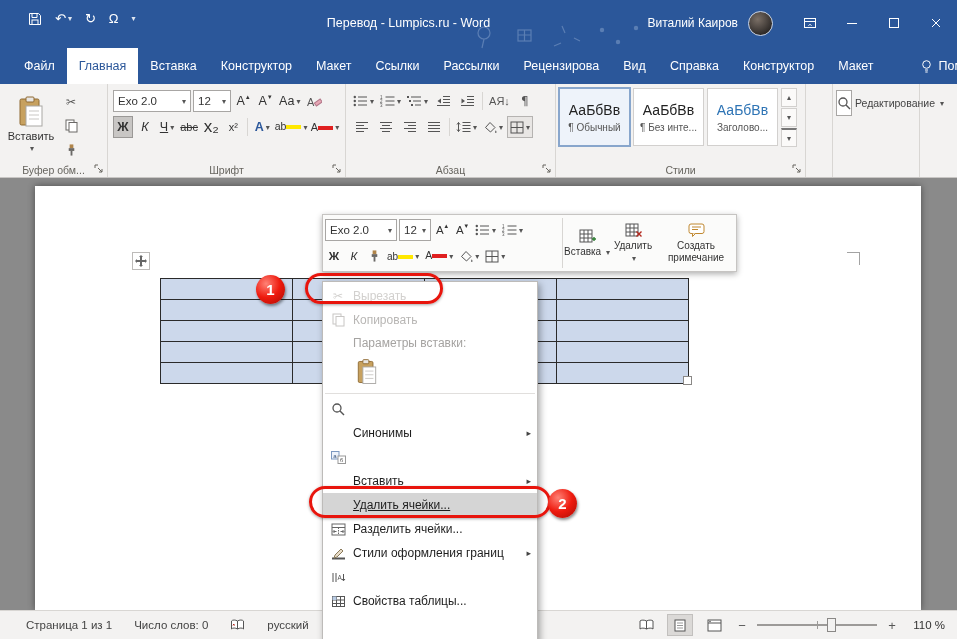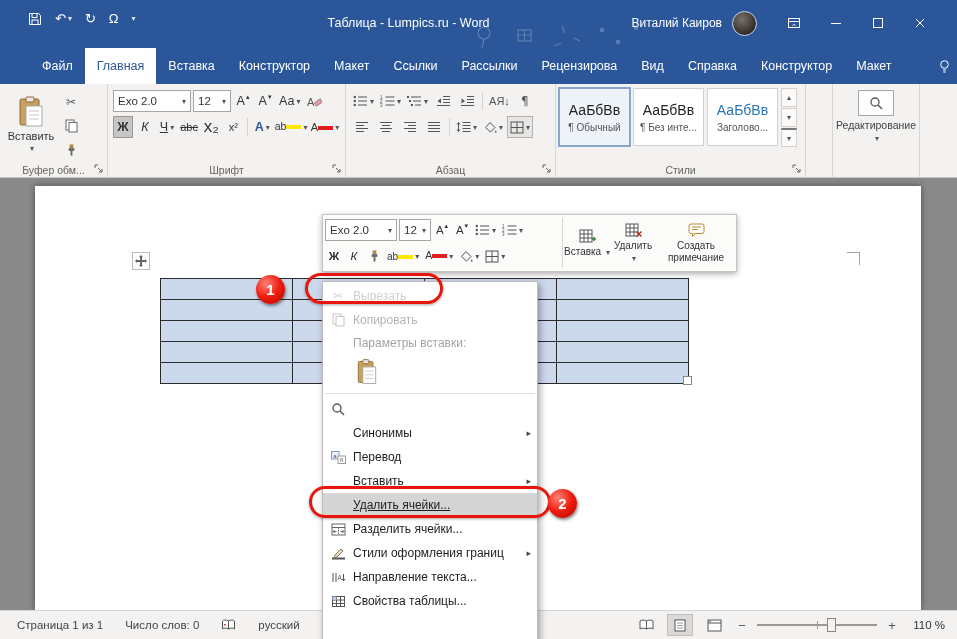--- a/index.html
+++ b/index.html
@@ -7,25 +7,25 @@
 .u{font-family:"DejaVu Sans",sans-serif}
 .app{position:relative;width:957px;height:639px;background:#8a8a8a;overflow:hidden;font-size:12px;color:#262626}
 
 
 .header{position:absolute;left:0;top:0;width:957px;height:84px;background:#2b579a;color:#fff}
 .qat{position:absolute;left:28px;top:11px;display:flex;align-items:center;gap:13px;font-size:13px}
 .qbtn{display:flex;align-items:center;gap:2px}
 .qcaret{font-size:8px;opacity:.85}
 .doodles{position:absolute;left:470px;top:18px;opacity:.28}
 .win-title{position:absolute;left:200px;right:340px;top:0;height:46px;display:flex;align-items:center;justify-content:center;font-size:12.5px;white-space:nowrap}
-.tb-right{position:absolute;right:16px;top:0;height:46px;display:flex;align-items:center}
+.tb-right{position:absolute;right:0;top:0;height:46px;display:flex;align-items:center}
 .user-name{font-size:12px;margin-right:10px}
 .avatar{width:25px;height:25px;border-radius:50%;background:radial-gradient(circle at 38% 32%,#7a6f66 0%,#2c2826 75%);border:1px solid #c9d4e6;margin-right:16px}
 .win-btn{width:42px;height:46px;display:flex;align-items:center;justify-content:center}
-.tabrow{position:absolute;left:0;top:48px;width:957px;height:36px;display:flex;align-items:stretch;padding-left:30px;font-size:12.5px}
+.tabrow{position:absolute;left:0;top:48px;width:957px;height:36px;display:flex;align-items:stretch;padding-left:12px;font-size:12.5px}
 .tab{padding:0 12px;display:flex;align-items:center;white-space:nowrap}
 .tab.active{background:#fff;color:#2b579a}
 .tab-assist{margin-left:24px;display:flex;align-items:center;gap:6px;padding:0 10px}
 
 
 .ribbon{position:absolute;left:0;top:84px;width:957px;height:94px;background:#f3f2f1;border-bottom:1px solid #c8c6c4;display:flex;color:#444}
 .group{position:relative;border-right:1px solid #d8d6d3;padding:4px 3px 16px 3px}
 .g-label{position:absolute;bottom:1px;left:0;right:0;text-align:center;font-size:10.5px;color:#67655f;white-space:nowrap;overflow:hidden}
 .launcher{position:absolute;right:2px;bottom:2px;width:13px;height:13px;display:flex;align-items:center;justify-content:center}
 .caret{font-size:8px;color:#555;margin-left:2px}
@@ -57,21 +57,21 @@
 .stylecard.selected{border:1px solid #88a6cc;background:#eef3fa;box-shadow:0 0 0 1px #88a6cc}
 .stylecard .prev{font-size:14px;color:#222}
 .stylecard .nm{font-size:10px;color:#555;white-space:nowrap}
 .stylecard.heading .prev{color:#2e74b5}
 .styles-scroll{display:flex;flex-direction:column;gap:1px}
 .scr{width:16px;height:19px;display:flex;align-items:center;justify-content:center;font-size:8px;border:1px solid #d2d0ce;background:#fbfaf9;color:#555}
 .scr.more{border-top:2px solid #777}
 
 .g-fill{border-right:none;flex:0 0 26px;padding:0}
 .g-edit{width:88px;border-left:1px solid #d8d6d3}
-.editing-btn{display:flex;flex-direction:column;align-items:center;gap:3px;padding-top:2px}
+.editing-btn{display:flex;flex-direction:row;align-items:center;gap:3px;padding-top:2px}
 .search-box{width:36px;height:26px;background:#fff;border:1px solid #a8a6a4;display:flex;align-items:center;justify-content:center}
 .ed-label{font-size:10.5px;color:#444}
 .g-last{border-right:none;flex:1;padding:0}
 
 
 .docarea{position:absolute;left:0;top:178px;width:957px;height:432px;background:#8a8a8a}
 .page{position:absolute;left:35px;top:8px;width:886px;height:424px;background:#fff;box-shadow:0 0 7px rgba(0,0,0,.45)}
 .crop.tr{position:absolute;left:812px;top:66px;width:13px;height:13px;border-top:1px solid #a3a3a3;border-right:1px solid #a3a3a3}
 .tbl-move{position:absolute;left:97px;top:66px;width:18px;height:18px;background:#fff;border:1px solid #bdbbb9;display:flex;align-items:center;justify-content:center}
 .doc-table{position:absolute;left:125px;top:92px;border-collapse:collapse}
@@ -107,21 +107,21 @@
 
 .oval{position:absolute;border:3px solid #e8150d;border-radius:18px;box-shadow:0 1px 3px rgba(0,0,0,.35);z-index:9}
 .o1{left:305px;top:273px;width:138px;height:31px}
 .o2{left:309px;top:486px;width:242px;height:32px}
 .step{position:absolute;width:29px;height:29px;border-radius:50%;background:radial-gradient(circle at 35% 30%,#ff8276 0%,#ee1a0e 50%,#a80c04 100%);color:#fff;display:flex;align-items:center;justify-content:center;font-weight:bold;font-size:15px;z-index:10;box-shadow:1px 2px 3px rgba(0,0,0,.45)}
 .s1{left:256px;top:275px}
 .s2{left:548px;top:489px}
 
 
 .statusbar{position:absolute;left:0;top:610px;width:957px;height:29px;background:#f3f2f1;border-top:1px solid #d8d6d3;display:flex;align-items:center;font-size:11.5px;color:#444;z-index:2}
-.sb-left{display:flex;align-items:center;gap:22px;padding-left:17px}
+.sb-left{display:flex;align-items:center;gap:22px;padding-left:26px}
 .sb-right{margin-left:auto;display:flex;align-items:center;gap:8px;padding-right:12px}
 .viewbtn{width:26px;height:22px;display:flex;align-items:center;justify-content:center}
 .viewbtn.active{background:#dbd9d7;border:1px solid #c2c0be}
 .zbtn{width:14px;text-align:center;color:#555;font-size:13px}
 .ztrack{position:relative;width:120px;height:2px;background:#9c9a98;display:inline-block}
 .znotch{position:absolute;left:50%;top:-3px;width:1px;height:8px;background:#9c9a98}
 .zthumb{position:absolute;left:58%;top:-6px;width:9px;height:14px;background:#f3f2f1;border:1px solid #8a8886}
 .zoomtext{min-width:38px;text-align:right;color:#333}
 svg{display:block}
 </style>
@@ -152,21 +152,21 @@
         <circle cx="14" cy="15" r="6"></circle>
           <path d="M14 21l-2 9"></path>
         <rect x="48" y="12" width="13" height="11"></rect>
           <path d="M48 17h13M54.5 12v11"></path>
         <path d="M92 8l3 7M104 20l6 3M84 28l7-3"></path>
         <circle cx="132" cy="12" r="1.6" fill="#d4e2f6"></circle>
           <circle cx="148" cy="24" r="1.6" fill="#d4e2f6"></circle>
           <circle cx="166" cy="10" r="1.6" fill="#d4e2f6"></circle>
       </g>
     </svg>
-    <div class="win-title">Таблица - Lumpics.ru - Word</div>
+    <div class="win-title">Перевод - Lumpics.ru - Word</div>
     <div class="tb-right">
       <span class="user-name">Виталий Каиров</span>
       <span class="avatar"></span>
       <span class="win-btn">
           <svg width="14" height="14" viewBox="0 0 14 14">
             <rect x="1.5" y="2.5" width="11" height="9" fill="none" stroke="#fff"></rect>
             <path d="M1.5 5.5h11" stroke="#fff"></path>
             <path d="M5.5 9.8l1.5-1.6 1.5 1.6" fill="none" stroke="#fff"></path>
           </svg>
         </span>
@@ -660,21 +660,20 @@
     </div>
     <div class="mi">
       <span class="ic">
           <svg width="15" height="13">
             <rect x="0.5" y="0.5" width="7.5" height="7.5" fill="#eef3fb" stroke="#7c98c0"></rect>
             <text x="2.2" y="6.6" font-size="6" fill="#33507a">а</text>
             <rect x="7" y="5" width="7.5" height="7.5" fill="#fff" stroke="#999"></rect>
             <text x="8.7" y="11.1" font-size="6" fill="#555">б</text>
           </svg>
         </span>
-      <span class="lbl">Перевод</span>
     </div>
     <div class="mi">
       <span class="ic"></span>
       <span class="lbl">Вставить</span>
       <span class="sub">▸</span>
     </div>
     <div class="mi hover">
       <span class="ic"></span>
       <span class="lbl">Удалить ячейки...</span>
     </div>
@@ -700,21 +699,20 @@
       <span class="sub">▸</span>
     </div>
     <div class="mi">
       <span class="ic">
           <svg width="15" height="13">
             <path d="M2 2v9M5 2v9" stroke="#555"></path>
             <text x="6.5" y="8.5" font-size="6.5" fill="#555">А</text>
             <path d="M12.5 3v6.5M11 8l1.5 1.8L14 8" fill="none" stroke="#555"></path>
           </svg>
         </span>
-      <span class="lbl">Направление текста...</span>
     </div>
     <div class="mi">
       <span class="ic">
           <svg width="15" height="13">
             <rect x="1.5" y="1.5" width="12" height="10" fill="#fff" stroke="#555"></rect>
             <path d="M1.5 5h12M1.5 8.5h12M5.5 1.5v10M9.5 1.5v10" stroke="#555"></path>
             <rect x="1.5" y="1.5" width="4" height="3.5" fill="#b9cce4"></rect>
           </svg>
         </span>
       <span class="lbl">Свойства таблицы...</span>

